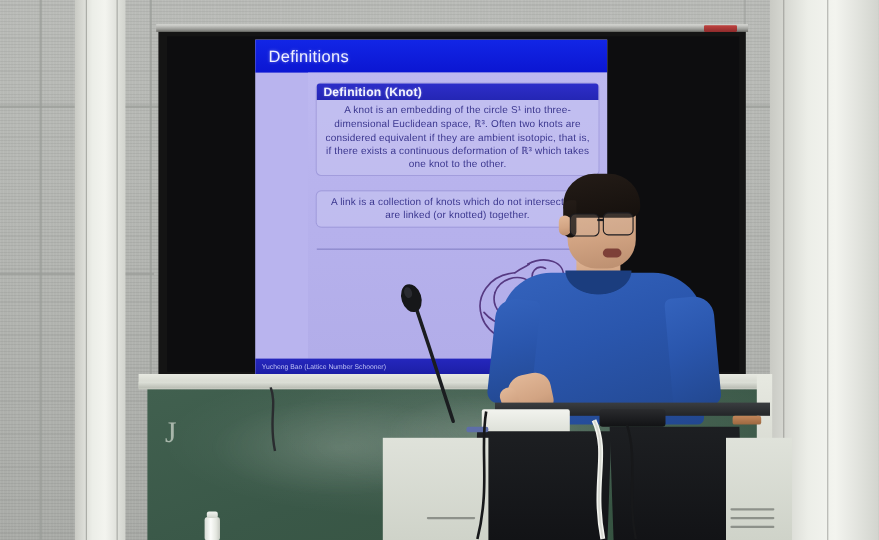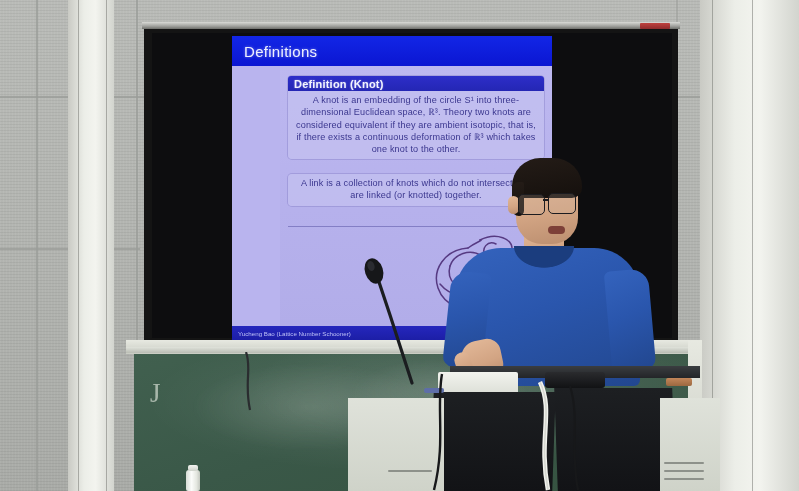--- a/index.html
+++ b/index.html
@@ -125,21 +125,21 @@
       <span>Definitions</span>
     </div>
 
     <div class="slide-body">
 
       <div class="block" style="top:10px;">
         <div class="block-head">
           <span>Definition (Knot)</span>
         </div>
         <div class="block-body">
-          <p>A knot is an embedding of the circle S¹ into three-dimensional Euclidean space, ℝ³. Theory two knots are considered equivalent if they are ambient isotopic, that is, if there exists a continuous deformation of ℝ³ which takes one knot to the other.</p>
+          <p>A knot is an embedding of the circle S¹ into three-dimensional Euclidean space, ℝ³. Often two knots are considered equivalent if they are ambient isotopic, that is, if there exists a continuous deformation of ℝ³ which takes one knot to the other.</p>
         </div>
       </div>
 
       <div class="block" style="top:108px;">
         <div class="block-body">
           <p>A link is a collection of knots which do not intersect, but are linked (or knotted) together.</p>
         </div>
       </div>
       <div class="block-rule" style="top:160px;"></div>
 

